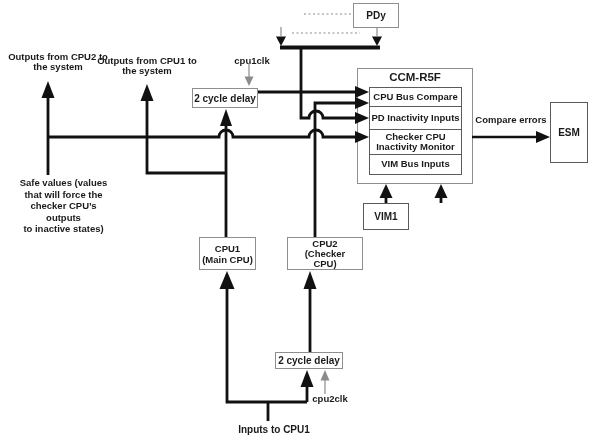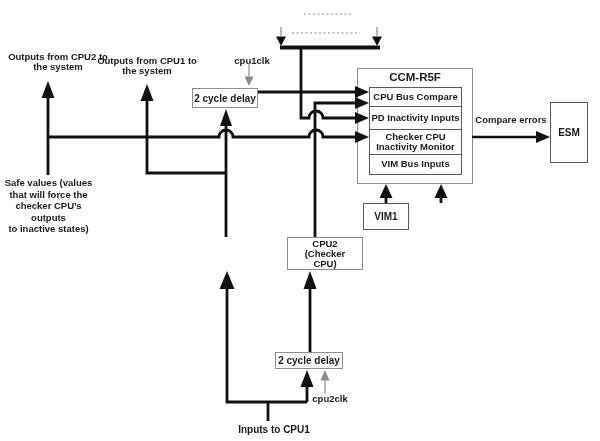--- a/index.html
+++ b/index.html
@@ -14,27 +14,30 @@
   }
   .box.dark{border-color:#5a5a5a;}
   .note{
     position:absolute;text-align:center;font-weight:700;font-size:9.5px;line-height:9.5px;
   }
   .note .ln{display:block;}
   #ccm-outer{position:absolute;left:357px;top:68px;width:116px;height:116px;border:1px solid #8e8e8e;background:#ffffff;box-sizing:border-box;}
   #ccm-title{position:absolute;left:357px;top:71px;width:116px;text-align:center;font-weight:700;font-size:11.5px;}
   .ccm-row{font-size:9.5px;line-height:10.5px;padding:0 0;}
   #svg-wires{position:absolute;left:0;top:0;z-index:5;pointer-events:none;}
-  .safe{line-height:11.5px;}
+  .safe{line-height:11.5px;padding-left:15px;}
 </style>
 </head>
 <body>
 
 <div id="canvas">
 
+  <div class="box" style="left:353px;top:3px;width:46px;height:25px;">
+      <span>PDy</span>
+    </div>
 
   <div class="box" style="left:192px;top:88px;width:66px;height:20px;">
       <span>2 cycle delay</span>
     </div>
 
   <div id="ccm-outer"></div>
   <div id="ccm-title">CCM-R5F</div>
   <div class="box dark ccm-row" style="left:369px;top:87px;width:93px;height:20px;">
       <span>CPU Bus Compare</span>
     </div>
@@ -49,20 +52,26 @@
     </div>
 
   <div class="box dark" style="left:550px;top:102px;width:38px;height:61px;">
       <span>ESM</span>
     </div>
 
   <div class="box dark" style="left:363px;top:203px;width:46px;height:27px;">
       <span>VIM1</span>
     </div>
 
+  <div class="box" style="left:199px;top:237px;width:57px;height:33px;font-size:9.5px;line-height:11px;">
+    <span>
+        <span class="ln" style="display:block;">CPU1</span>
+        <span class="ln" style="display:block;">(Main CPU)</span>
+      </span>
+  </div>
   <div class="box" style="left:287px;top:237px;width:76px;height:33px;font-size:9.5px;line-height:10px;">
     <span>
         <span class="ln" style="display:block;">CPU2</span>
         <span class="ln" style="display:block;">(Checker</span>
         <span class="ln" style="display:block;">CPU)</span>
       </span>
   </div>
 
   <div class="box" style="left:275px;top:352px;width:68px;height:17px;">
       <span>2 cycle delay</span>

